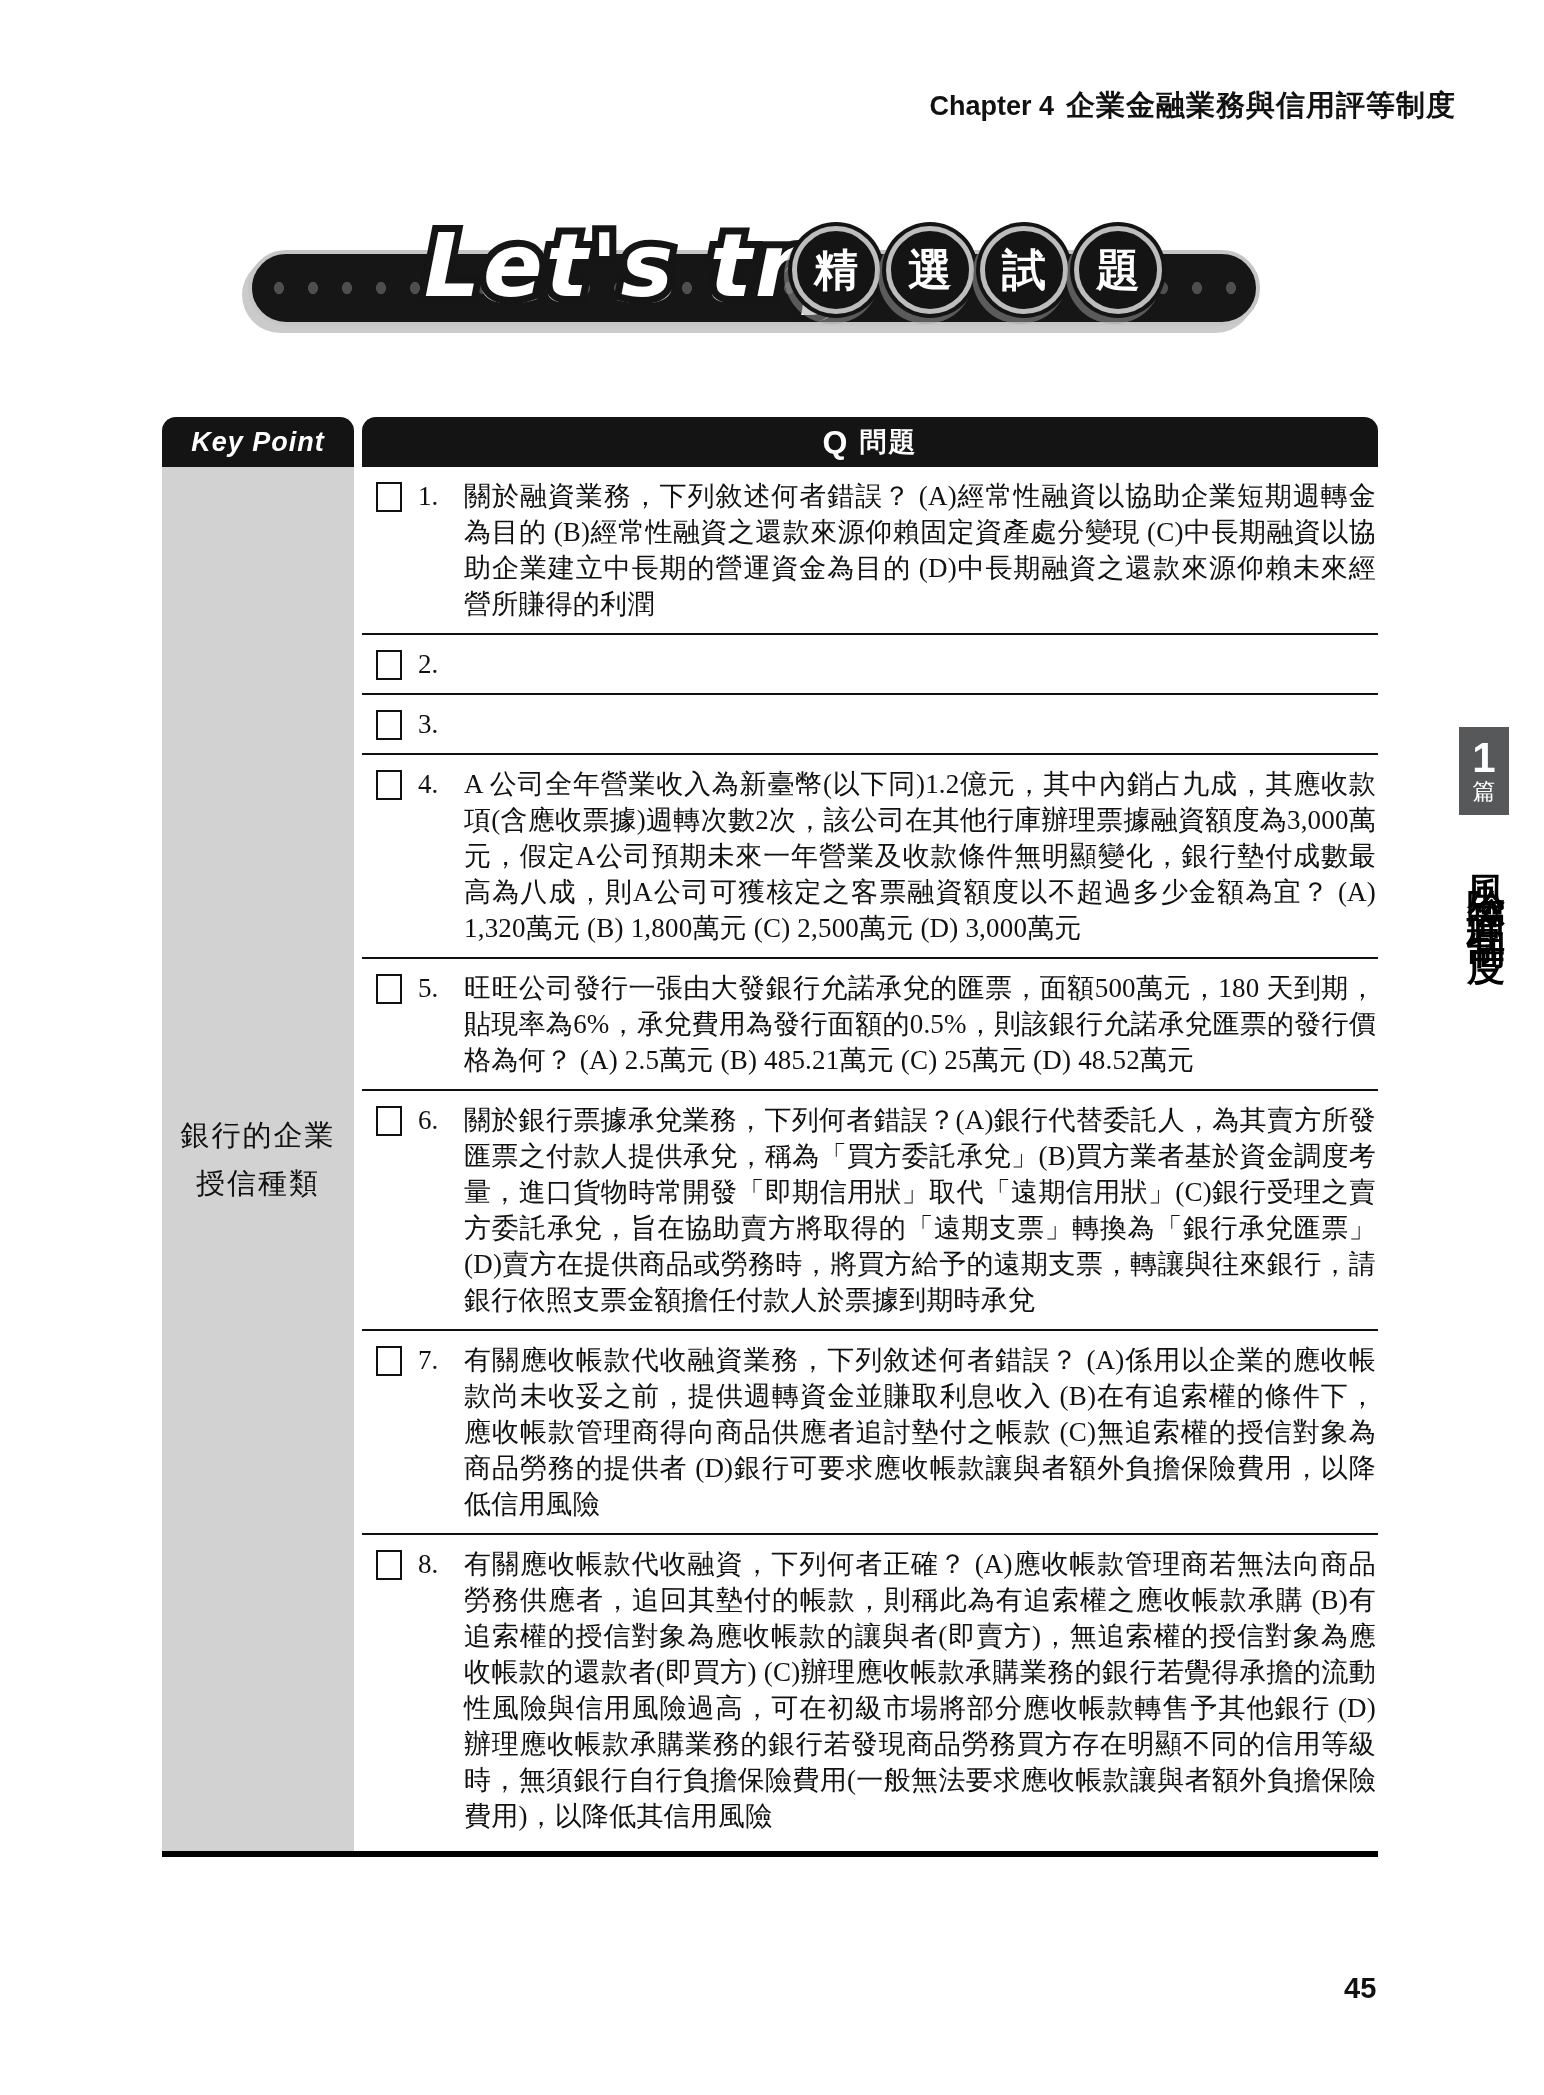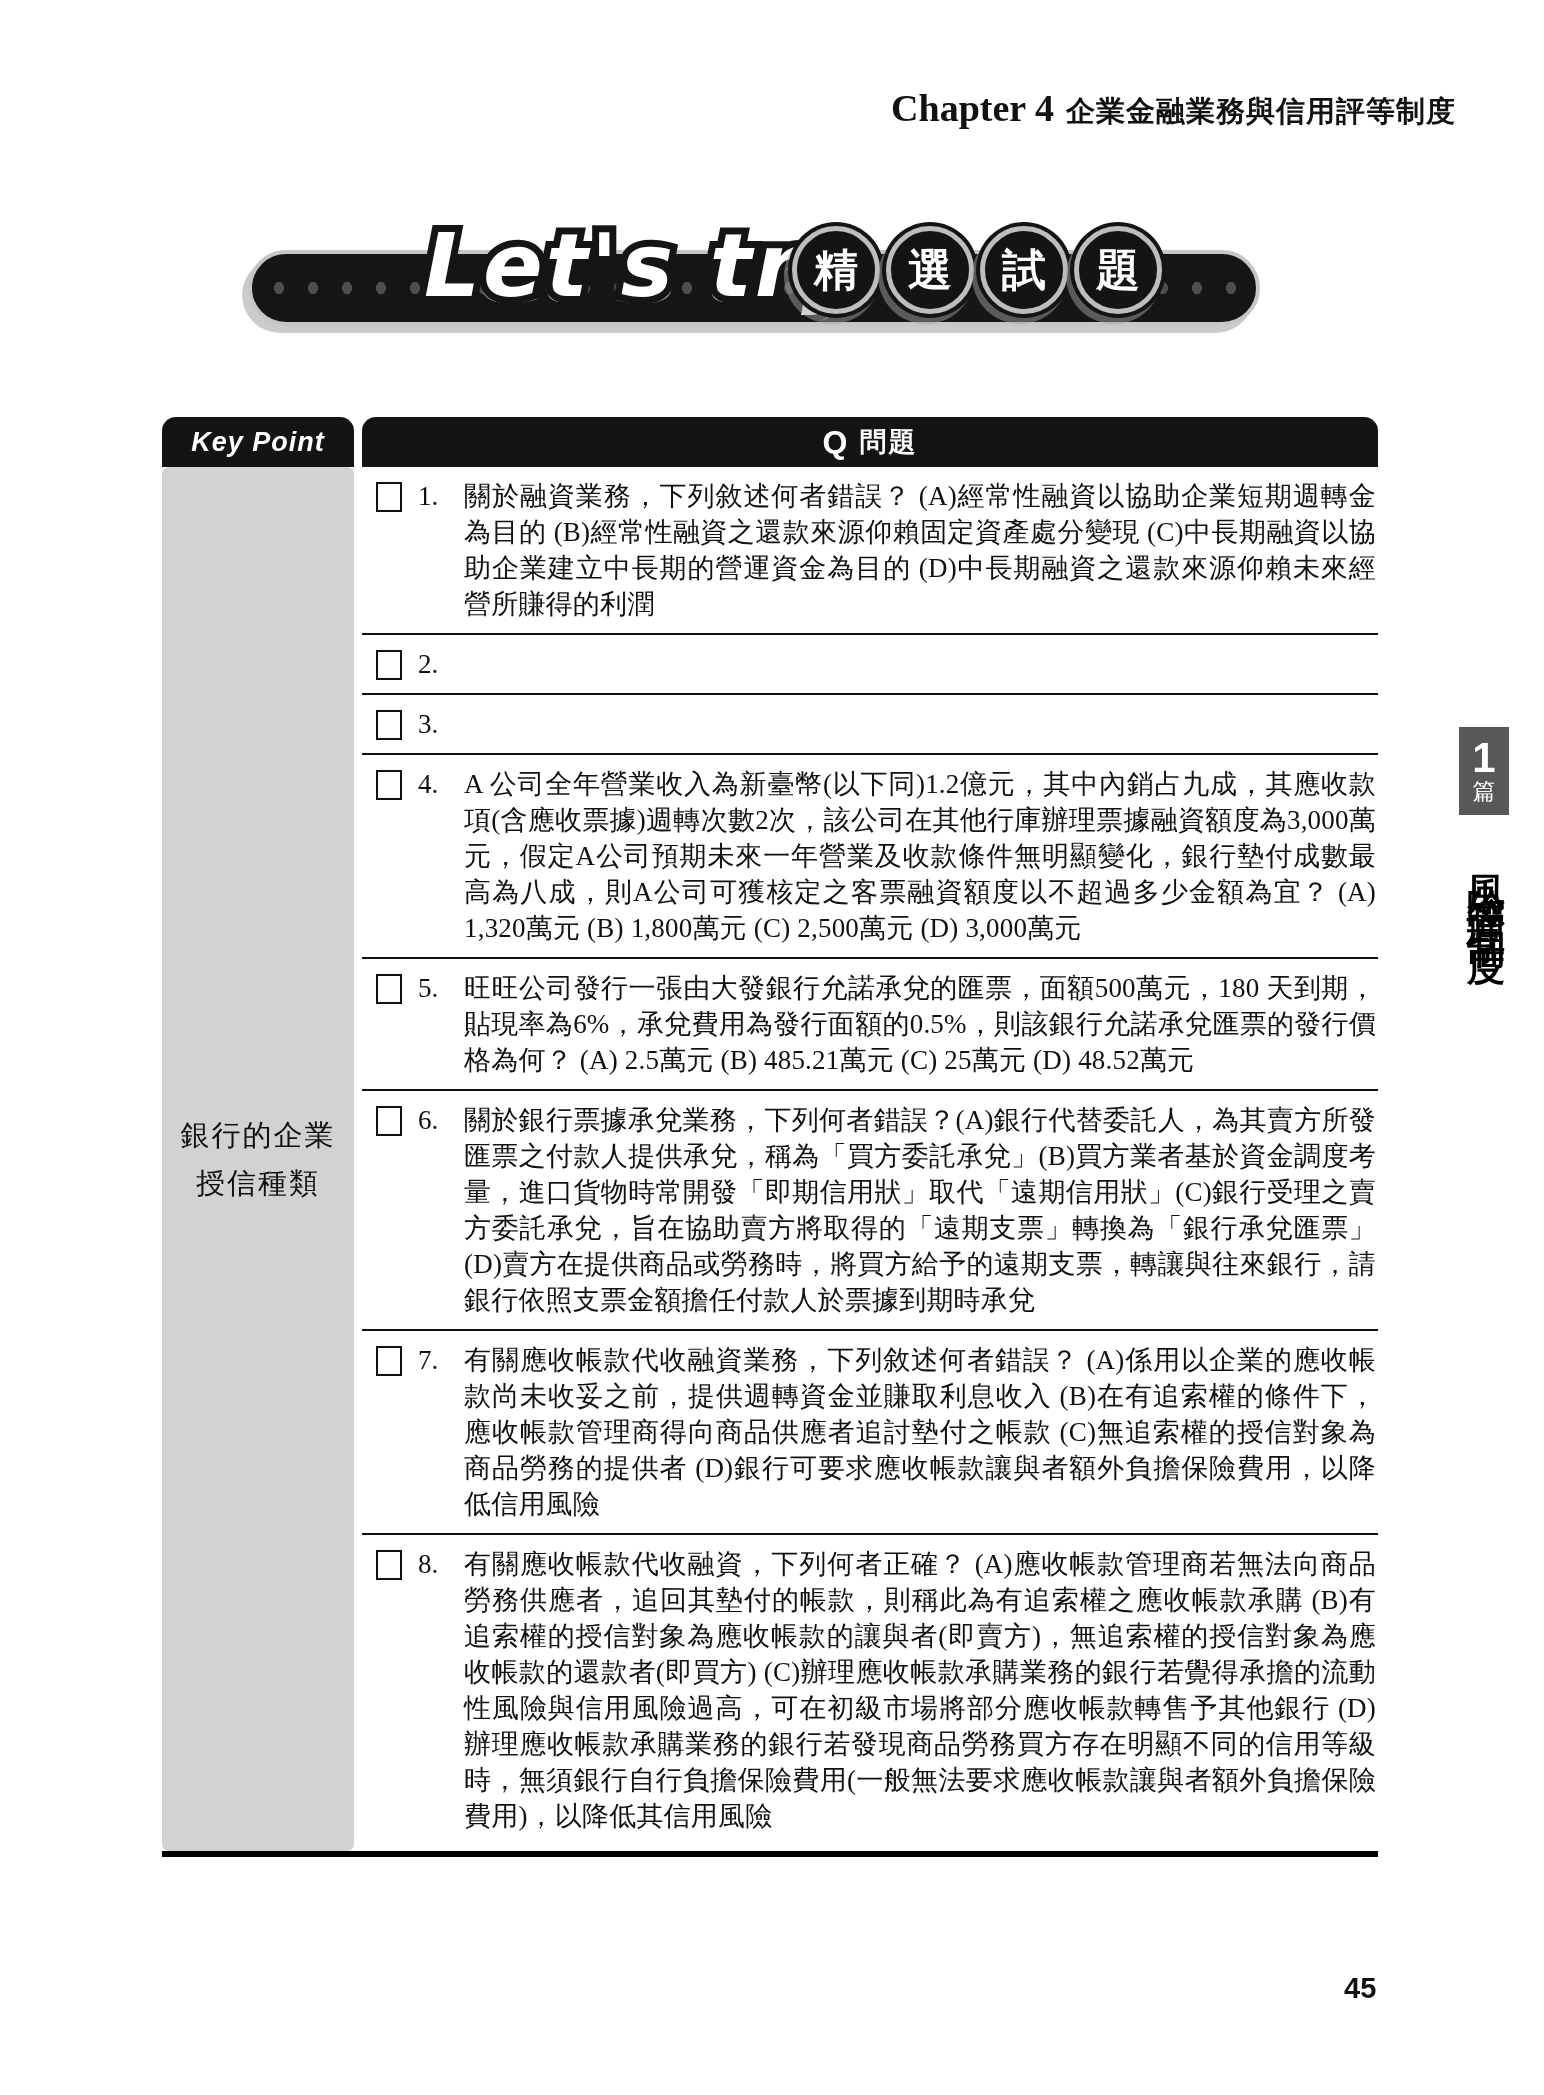--- a/index.html
+++ b/index.html
@@ -5,21 +5,21 @@
   * { margin:0; padding:0; box-sizing:border-box; }
   html,body { background:#888; }
   .page {
     position:relative; width:1544px; height:2095px; background:#ffffff;
     margin:0 auto; overflow:hidden;
     font-family:"Liberation Serif","DejaVu Serif",serif; color:#111;
   }
 
   
   .chapter-header { position:absolute; top:86px; right:88px; white-space:nowrap; }
-  .chapter-label { font-family:Liberation Serif, serif; font-weight:bold; font-size:38px; color:#111;text-align:center; }
+  .chapter-label { font-family:Liberation Sans, sans-serif; font-weight:bold; font-size:27px; color:#111;text-align:center; }
   .chapter-title { font-family:Liberation Sans, sans-serif; font-weight:600; font-size:29px; margin-left:12px; color:#111; letter-spacing:1px; }
 
   
   .banner { position:absolute; left:0; top:0; width:100%; height:360px; }
   .banner-capsule {
     position:absolute; left:248px; top:250px; width:1012px; height:76px;
     background-color:#161616; border-radius:40px; border:4px solid #c6c6c6;
     box-shadow:-6px 7px 0 rgba(160,160,160,.55);
     background-image:radial-gradient(ellipse 7px 9px at 50% 50%, #4e4e4e 68%, transparent 72%);
     background-size:34px 68px; background-position:10px 0;
@@ -57,21 +57,21 @@
   }
   .q-header .q-letter { font-size:32px; }
   .q-header .q-label  { font-size:27px; letter-spacing:2px;text-align:center; }
 
   .qa-body {
     position:absolute; left:162px; top:467px; width:1216px; height:1390px;
     border-bottom:6px solid #000; display:flex; overflow:hidden;
   }
   .kp-col {
     width:192px; background:#d2d2d2; flex:none;
-    display:flex; flex-direction:column; align-items:center; justify-content:center;border-radius:7px;
+    display:flex; flex-direction:column; align-items:center; justify-content:center;
   }
   .kp-line { font-size:29px; line-height:48px; letter-spacing:2px; color:#111; font-weight:500; }
   .col-gap { width:8px; flex:none; background:#fff; }
   .q-col { flex:1; display:flex; flex-direction:column; }
 
   .q-row { display:flex; padding:11px 2px 11px 12px; border-bottom:2px solid #111; }
   .q-row:last-child { border-bottom:none; }
   .chk { flex:none; width:26px; height:30px; border:2.5px solid #111; margin:4px 16px 0 2px; background:#fff; }
   .q-num { flex:none; width:46px; font-size:27px; line-height:36px; }
   .q-text { flex:1; font-size:27px; line-height:36px; text-align:justify; letter-spacing:0.2px; }

